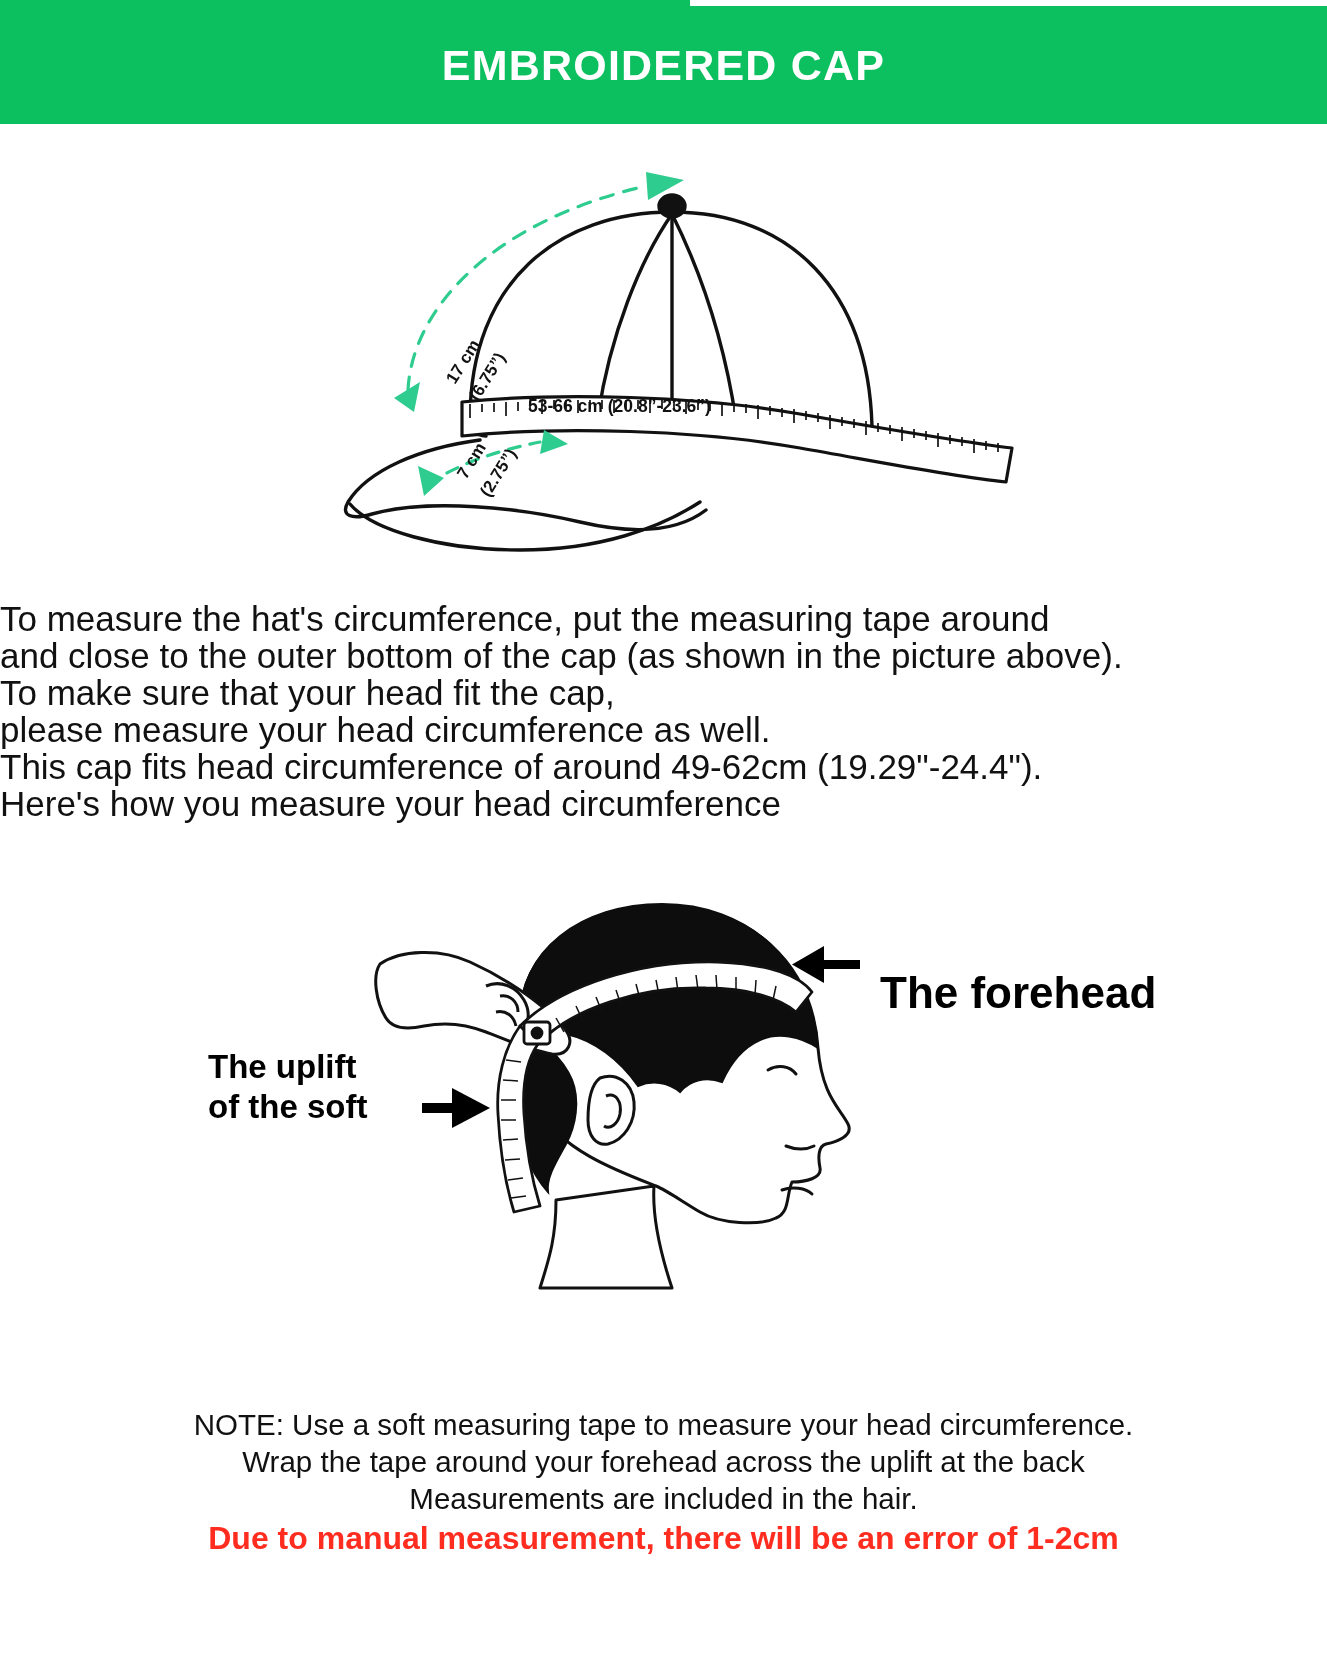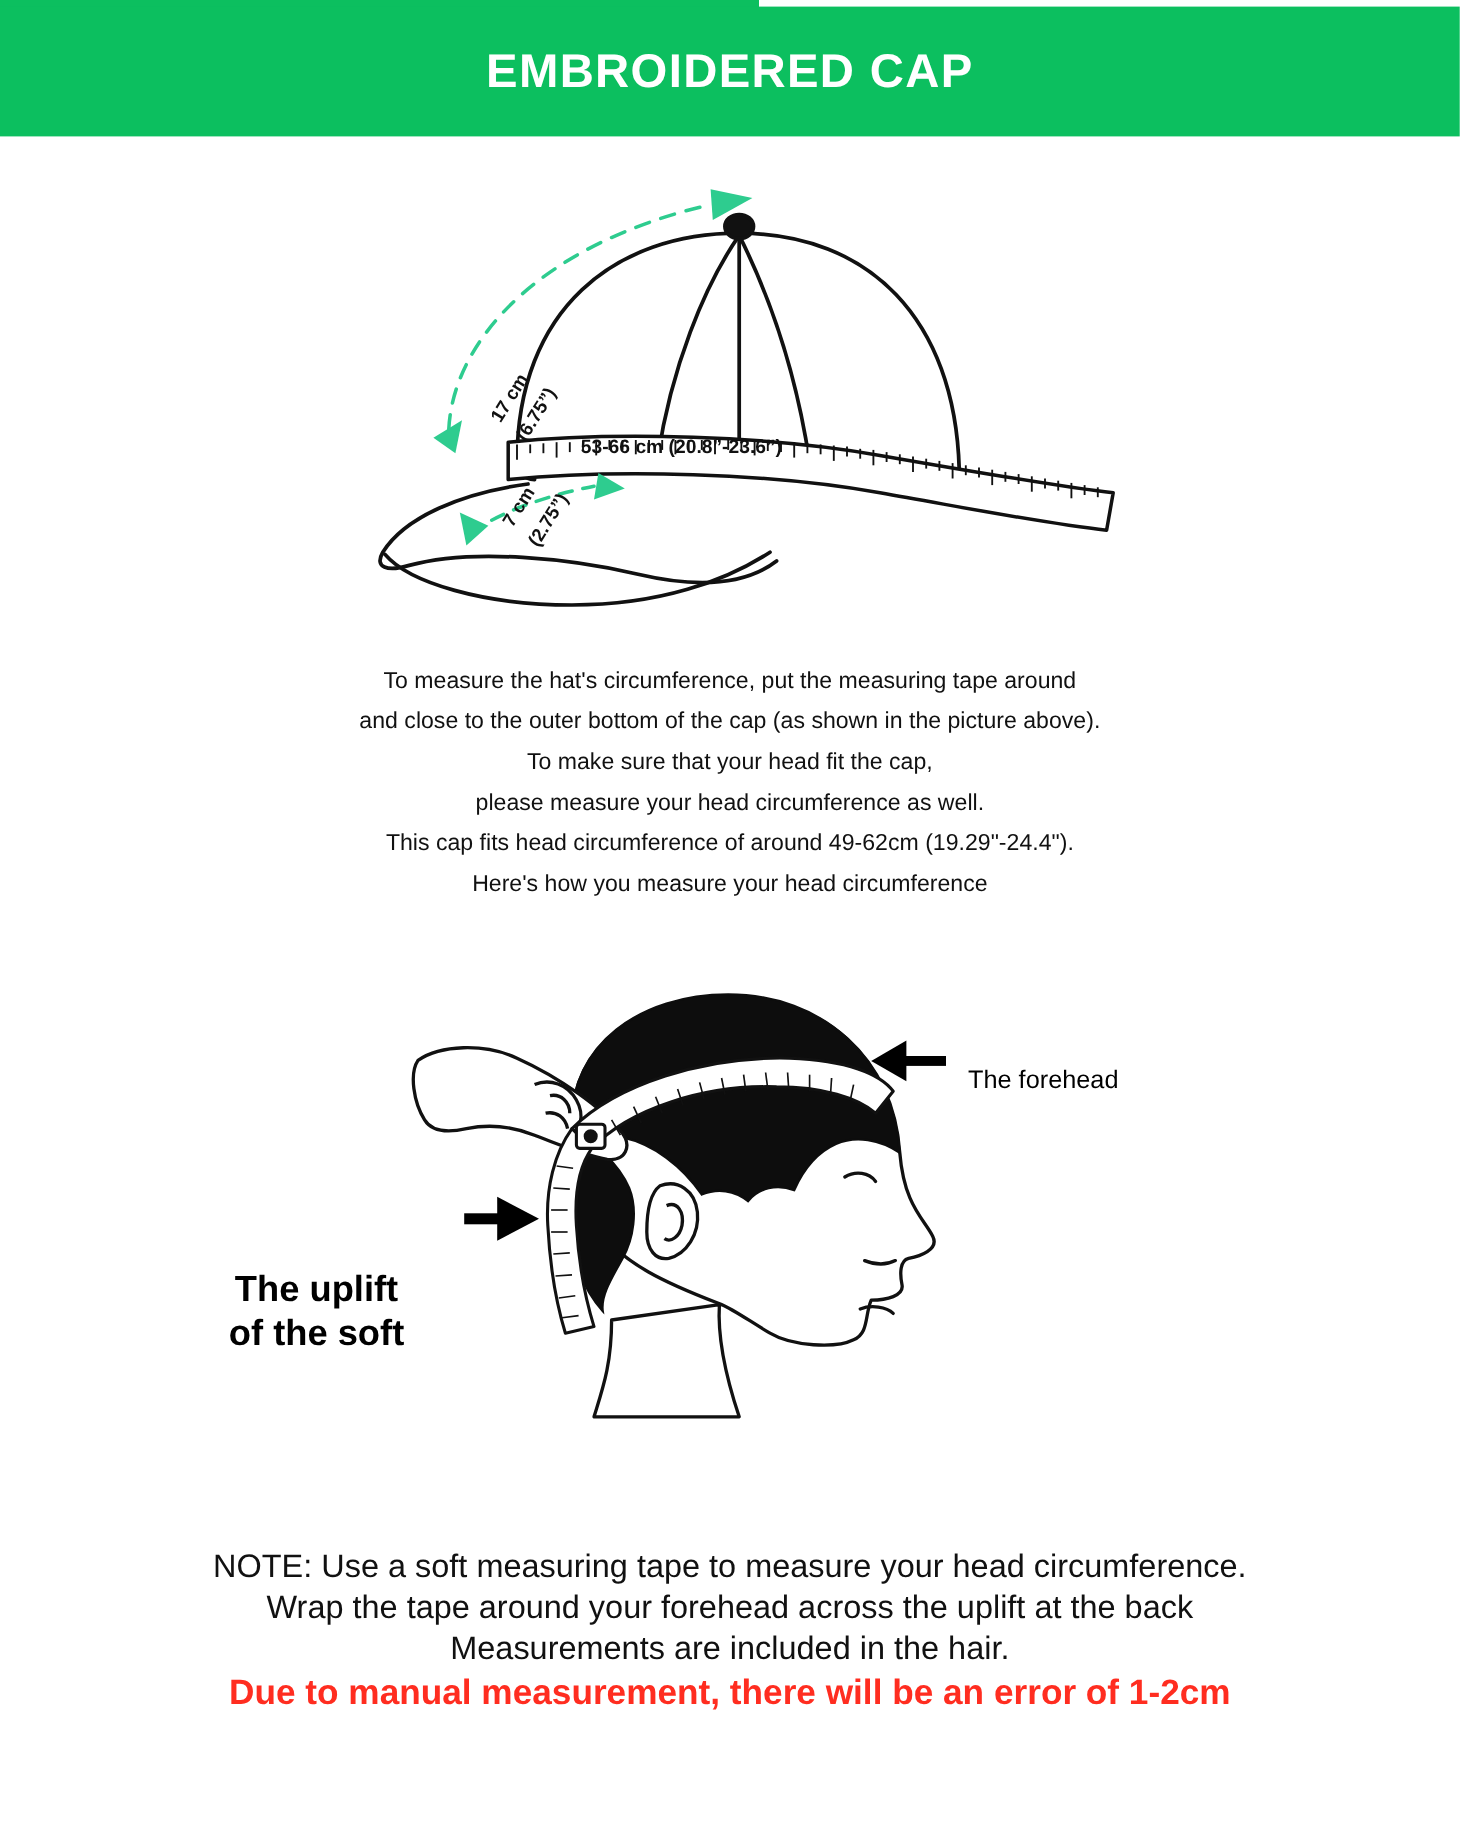--- a/index.html
+++ b/index.html
@@ -52,54 +52,53 @@
     left: 0;
     top: 130px;
     width: 1327px;
     height: 440px;
   }
   .text-block-1 {
     position: absolute;
     left: 0;
     top: 600px;
     width: 1327px;
-    text-align: center;
-    font-size: 21px;
+    font-size: 35px;
     line-height: 37px;
     color: #111111;
   }
   .text-block-1 div {
     white-space: nowrap;
   }
   .head-figure {
     position: absolute;
     left: 0;
     top: 900px;
     width: 1327px;
     height: 430px;
   }
   .label-forehead {
     position: absolute;
     left: 880px;
     top: 968px;
-    font-size: 23px;
-    font-weight: normal;
+    font-size: 44px;
+    font-weight: bold;
     color: #000000;
     white-space: nowrap;
     text-align: right;
   }
   .label-uplift {
     position: absolute;
     left: 208px;
-    top: 1152px;
+    top: 1047px;
     font-size: 33px;
     font-weight: bold;
     color: #000000;
     line-height: 40px;
-    text-align: center;
+    text-align: left;
     white-space: nowrap;
   }
   .note-block {
     position: absolute;
     left: 0;
     top: 1395px;
     width: 1327px;
     text-align: center;
     font-size: 29.5px;
     line-height: 37px;

